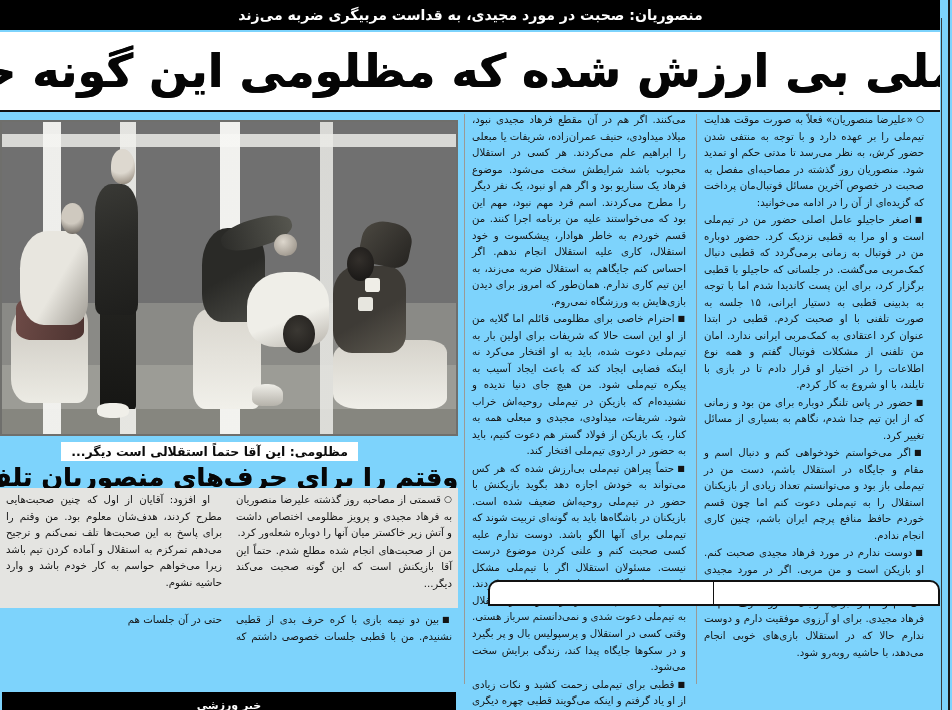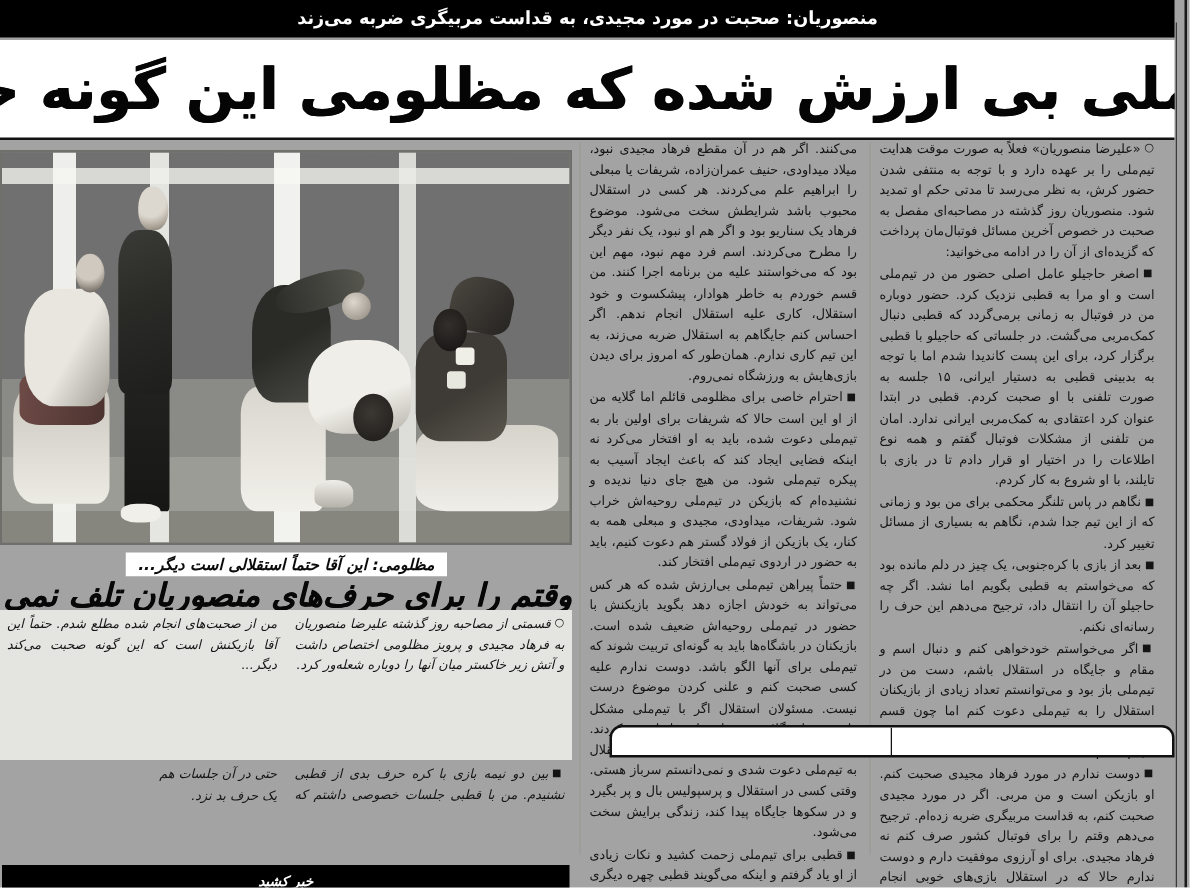--- a/index.html
+++ b/index.html
@@ -14,21 +14,21 @@
     overflow: hidden;
     font-family: "DejaVu Sans", "Liberation Sans", sans-serif;
     color: #111;
     position: relative;
   }
 
   .page {
     position: relative;
     width: 952px;
     height: 710px;
-    background: #a3a3a3;
+    background: #7dd3fc;
     box-sizing: border-box;
   }
 
   
   .page-edge-rule {
     position: absolute;
     top: 0;
     right: 2px;
     width: 2px;
     height: 710px;
@@ -102,21 +102,21 @@
 
   .col {
     position: absolute;
     top: 0;
     box-sizing: border-box;
   }
 
   
   .col-right  { right: 12px; width: 228px; height: 654px; }
   .col-middle { right: 250px; width: 222px; height: 598px; }
-  .col-left   { right: 482px; width: 374px; height: 598px; font-style: italic; }
+  .col-left   { right: 482px; width: 374px; height: 598px; }
 
   .vrule {
     position: absolute;
     top: 2px;
     width: 1px;
     height: 570px;
     background: #9a9a96;
   }
   .vrule-a { right: 243px; }
   .vrule-b { right: 475px; }
@@ -402,22 +402,21 @@
 
   <div class="body-area">
 
     <div class="vrule vrule-a"></div>
     <div class="vrule vrule-b"></div>
 
     <div class="col col-right">
       <div class="textcol colpad">
         <p class="bullet-circ">«علیرضا منصوریان» فعلاً به صورت موقت هدایت تیم‌ملی را بر عهده دارد و با توجه به منتفی شدن حضور کرش، به نظر می‌رسد تا مدتی حکم او تمدید شود. منصوریان روز گذشته در مصاحبه‌ای مفصل به صحبت در خصوص آخرین مسائل فوتبال‌مان پرداخت که گزیده‌ای از آن را در ادامه می‌خوانید:</p>
         <p class="bullet-sq">اصغر حاجیلو عامل اصلی حضور من در تیم‌ملی است و او مرا به قطبی نزدیک کرد. حضور دوباره من در فوتبال به زمانی برمی‌گردد که قطبی دنبال کمک‌مربی می‌گشت. در جلساتی که حاجیلو با قطبی برگزار کرد، برای این پست کاندیدا شدم اما با توجه به بدبینی قطبی به دستیار ایرانی، ۱۵ جلسه به صورت تلفنی با او صحبت کردم. قطبی در ابتدا عنوان کرد اعتقادی به کمک‌مربی ایرانی ندارد. امان من تلفنی از مشکلات فوتبال گفتم و همه نوع اطلاعات را در اختیار او قرار دادم تا در بازی با تایلند، با او شروع به کار کردم.</p>
-        <p class="bullet-sq">نگاهم در پاس تلنگر محکمی برای من بود و زمانی که از این تیم جدا شدم، نگاهم به بسیاری از مسائل تغییر کرد.</p>
-        <p class="bullet-sq">بعد از بازی با کره‌جنوبی، یک چیز در دلم مانده بود که می‌خواستم به قطبی بگویم اما نشد. اگر چه حاجیلو آن را انتقال داد، ترجیح می‌دهم این حرف را رسانه‌ای نکنم.</p>
+        <p class="bullet-sq">حضور در پاس تلنگر دوباره برای من بود و زمانی که از این تیم جدا شدم، نگاهم به بسیاری از مسائل تغییر کرد.</p>
         <p class="bullet-sq">اگر می‌خواستم خودخواهی کنم و دنبال اسم و مقام و جایگاه در استقلال باشم، دست من در تیم‌ملی باز بود و می‌توانستم تعداد زیادی از بازیکنان استقلال را به تیم‌ملی دعوت کنم اما چون قسم خوردم حافظ منافع پرچم ایران باشم، چنین کاری انجام ندادم.</p>
         <p class="bullet-sq">دوست ندارم در مورد فرهاد مجیدی صحبت کنم. او بازیکن است و من مربی. اگر در مورد مجیدی صحبت کنم، به قداست مربیگری ضربه زده‌ام. ترجیح می‌دهم وقتم را برای فوتبال کشور صرف کنم نه فرهاد مجیدی. برای او آرزوی موفقیت دارم و دوست ندارم حالا که در استقلال بازی‌های خوبی انجام می‌دهد، با حاشیه روبه‌رو شود.</p>
 
       </div>
     </div>
 
     <div class="col col-middle">
       <div class="textcol colpad">
         <p>می‌کنند. اگر هم در آن مقطع فرهاد مجیدی نبود، میلاد میداودی، حنیف عمران‌زاده، شریفات یا مبعلی را ابراهیم علم می‌کردند. هر کسی در استقلال محبوب باشد شرایطش سخت می‌شود. موضوع فرهاد یک سناریو بود و اگر هم او نبود، یک نفر دیگر را مطرح می‌کردند. اسم فرد مهم نبود، مهم این بود که می‌خواستند علیه من برنامه اجرا کنند. من قسم خوردم به خاطر هوادار، پیشکسوت و خود استقلال، کاری علیه استقلال انجام ندهم. اگر احساس کنم جایگاهم به استقلال ضربه می‌زند، به این تیم کاری ندارم. همان‌طور که امروز برای دیدن بازی‌هایش به ورزشگاه نمی‌روم.</p>
         <p class="bullet-sq">احترام خاصی برای مظلومی قائلم اما گلایه من از او این است حالا که شریفات برای اولین بار به تیم‌ملی دعوت شده، باید به او افتخار می‌کرد نه اینکه فضایی ایجاد کند که باعث ایجاد آسیب به پیکره تیم‌ملی شود. من هیچ جای دنیا ندیده و نشنیده‌ام که بازیکن در تیم‌ملی روحیه‌اش خراب شود. شریفات، میداودی، مجیدی و مبعلی همه به کنار، یک بازیکن از فولاد گستر هم دعوت کنیم، باید به حضور در اردوی تیم‌ملی افتخار کند.</p>
@@ -460,30 +459,30 @@
       </div>
 
       <div class="kicker">مظلومی: این آقا حتماً استقلالی است دیگر...</div>
 
       <div class="sub-headline">وقتم را برای حرف‌های منصوریان تلف نمی کنم</div>
 
       <div class="lead-block">
         <div class="textcol lead-cols">
           <p class="bullet-circ">قسمتی از مصاحبه روز گذشته علیرضا منصوریان به فرهاد مجیدی و پرویز مظلومی اختصاص داشت و آتش زیر خاکستر میان آنها را دوباره شعله‌ور کرد.</p>
           <p>من از صحبت‌های انجام شده مطلع شدم. حتماً این آقا بازیکنش است که این گونه صحبت می‌کند دیگر...</p>
+          <p class="indent">او افزود: آقایان از اول که چنین صحبت‌هایی مطرح کردند، هدف‌شان معلوم بود. من وقتم را برای پاسخ به این صحبت‌ها تلف نمی‌کنم و ترجیح می‌دهم تمرکزم به استقلال و آماده کردن تیم باشد زیرا می‌خواهم حواسم به کار خودم باشد و وارد حاشیه نشوم.</p>
         </div>
       </div>
 
       <div class="textcol sub-cols">
         <p class="bullet-sq">بین دو نیمه بازی با کره حرف بدی از قطبی نشنیدم. من با قطبی جلسات خصوصی داشتم که حتی در آن جلسات هم</p>
-        <p>یک حرف بد نزد.</p>
       </div>
 
       <div class="bottom-bar">
-        <span>خبر کشید</span>
+        <span>خبر ورزشی</span>
       </div>
     </div>
 
   </div>
 
   <div class="bottom-box">
     <div class="bottom-box-divider"></div>
   </div>
 
 </div>

